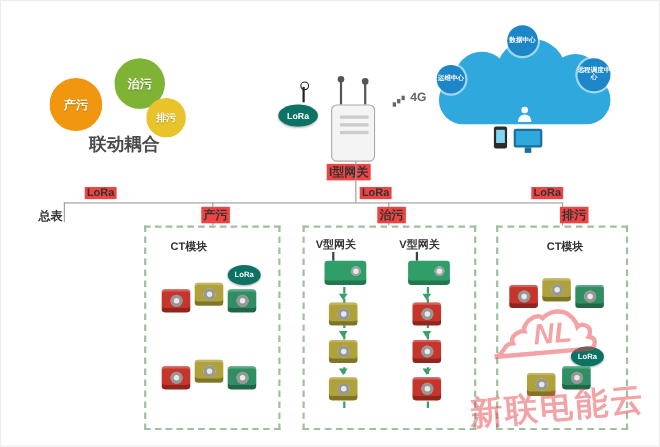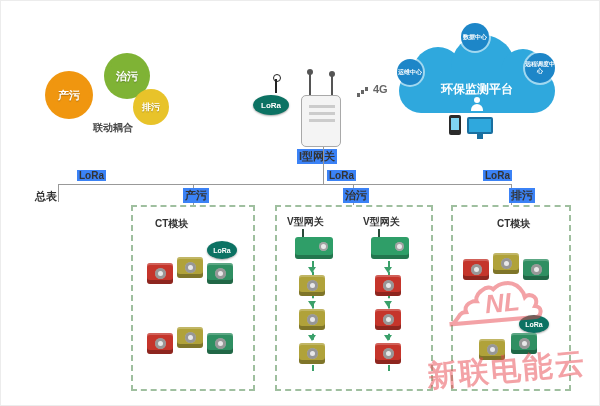--- a/index.html
+++ b/index.html
@@ -1,20 +1,20 @@
 <!DOCTYPE html>
 <html><head>
 <meta charset="utf-8">
 <style>
   * { margin:0; padding:0; box-sizing:border-box; }
   body { font-family:"Liberation Sans","DejaVu Sans",sans-serif; background:#fff; }
   .canvas { position:relative; width:600px; height:406px; background:#fff; overflow:hidden; border:1px solid #ececec; }
   .abs { position:absolute; }
   .txt { position:absolute; font-weight:bold; color:#333; white-space:nowrap; }
-  .wbg { background:#3b82f6; padding:0 2px; }
+  .wbg { background:#ef4444; padding:0 2px; }
 
   
   .gear { position:absolute; border-radius:50%; background-clip:padding-box; display:flex; align-items:center; justify-content:center;
           color:#fff; font-weight:bold; text-shadow:0 1px 1px rgba(0,0,0,.25); }
   .g-orange { background:#f0960f; border:5px dotted #f0960f; }
   .g-green  { background:#7fb335; border:5px dotted #7fb335; }
   .g-yellow { background:#e8c32a; border:4px dotted #e8c32a; }
 
   
   .lora-badge { position:absolute; display:flex; align-items:center; justify-content:center; background:#0c7263; color:#fff;
@@ -90,21 +90,21 @@
 
   <div class="gear g-orange" style="left:44px; top:70px; width:48px; height:48px; font-size:11px;">
     <span>产污</span>
   </div>
   <div class="gear g-green" style="left:103px; top:52px; width:46px; height:46px; font-size:11px;">
     <span>治污</span>
   </div>
   <div class="gear g-yellow" style="left:132px; top:88px; width:36px; height:36px; font-size:9px;">
     <span>排污</span>
   </div>
-  <div class="txt" style="left:70px; top:120px; width:84px; text-align:center; font-size:10px; color:#4a4a4a;">联动耦合</div>
+  <div class="txt" style="left:70px; top:120px; width:84px; text-align:center; font-size:16px; color:#4a4a4a;">联动耦合</div>
 
   <div class="ant" style="left:274px; top:78px;"></div>
   <div class="lora-badge" style="left:252px; top:94px; width:36px; height:20px; font-size:8px;">
     <span>LoRa</span>
   </div>
 
   <div class="abs" style="left:300px; top:72px; width:48px; height:78px;">
     <div class="gw-ant" style="left:8px; top:0; height:22px;"></div>
     <div class="gw-ant" style="left:30px; top:2px; height:20px;"></div>
     <div class="gw-body" style="left:0; top:22px;"></div>
@@ -112,21 +112,20 @@
   <div class="txt wbg" style="left:296px; top:148px; font-size:11px;">I型网关</div>
 
   <div class="sig" style="left:356px; top:84px;"></div>
   <div class="txt" style="left:372px; top:82px; font-size:11px; color:#666;">4G</div>
 
   <div class="abs" style="left:396px; top:28px; width:164px; height:112px;">
     <div class="cloud-puff" style="left:16px; top:18px; width:50px; height:50px;"></div>
     <div class="cloud-puff" style="left:54px; top:6px; width:64px; height:64px;"></div>
     <div class="cloud-puff" style="left:104px; top:20px; width:44px; height:44px;"></div>
     <div class="cloud-main" style="left:2px; top:40px; width:156px; height:44px;"></div>
-    <div class="txt" style="left:0; top:52px; width:160px; text-align:center; font-size:12px; color:#fff;">环保监测平台</div>
     <div class="person" style="left:73px; top:68px;"></div>
     <div class="cloud-node" style="left:64px; top:-6px; width:28px; height:28px; font-size:6px;">
       <span>数据中心</span>
     </div>
     <div class="cloud-node" style="left:0px; top:30px; width:26px; height:26px; font-size:6px;">
       <span>运维中心</span>
     </div>
     <div class="cloud-node" style="left:128px; top:24px; width:30px; height:30px; font-size:6px;">
       <span>远程调度中心</span>
     </div>

